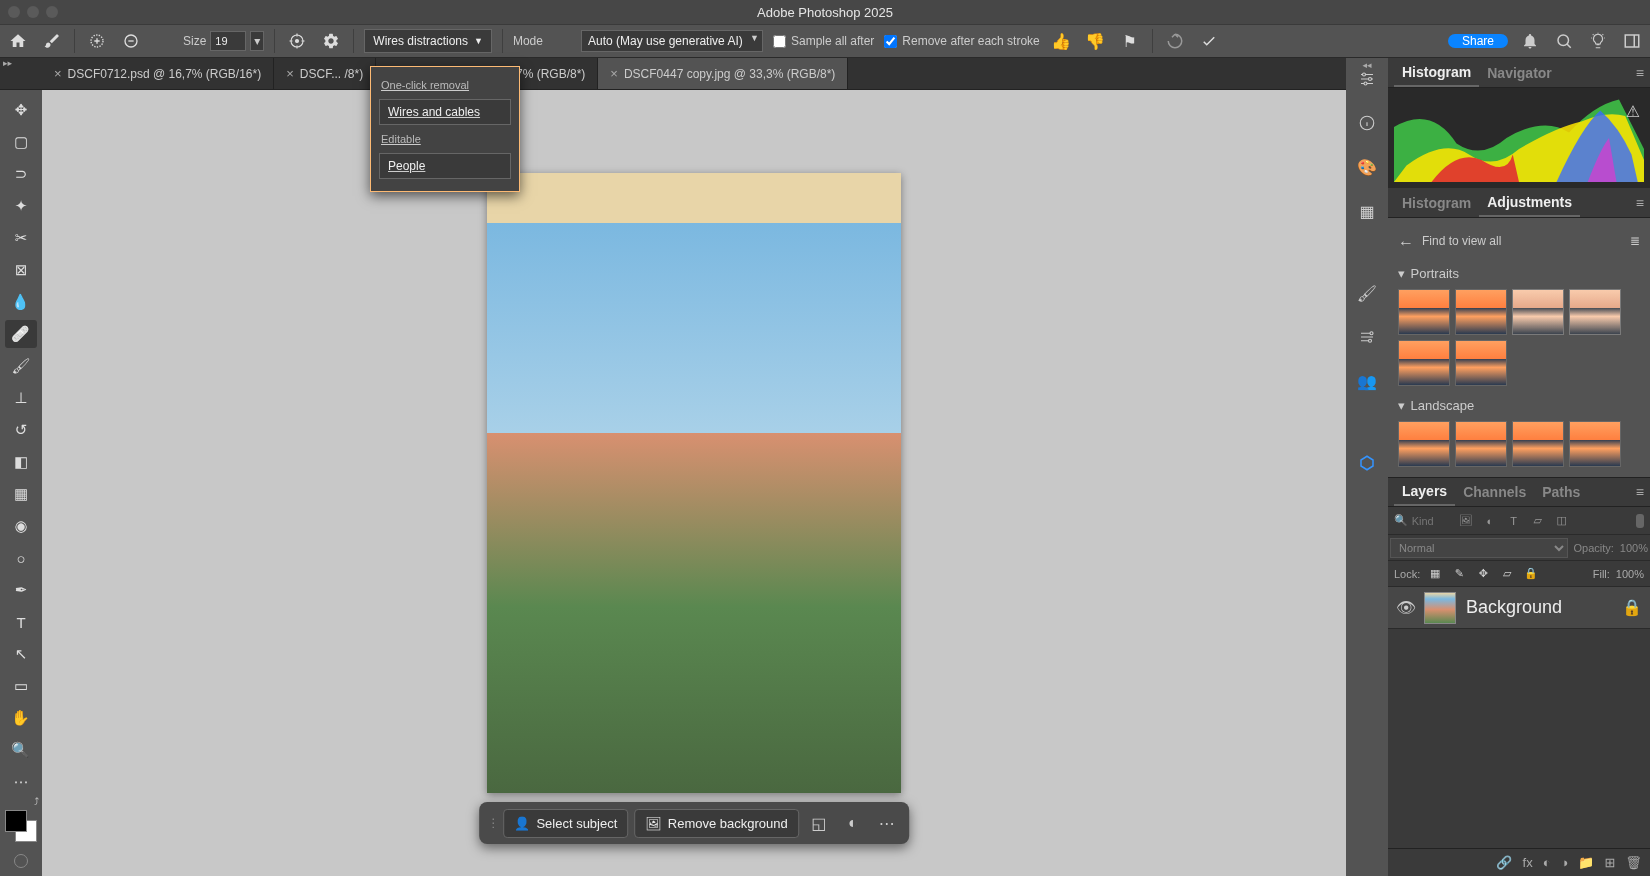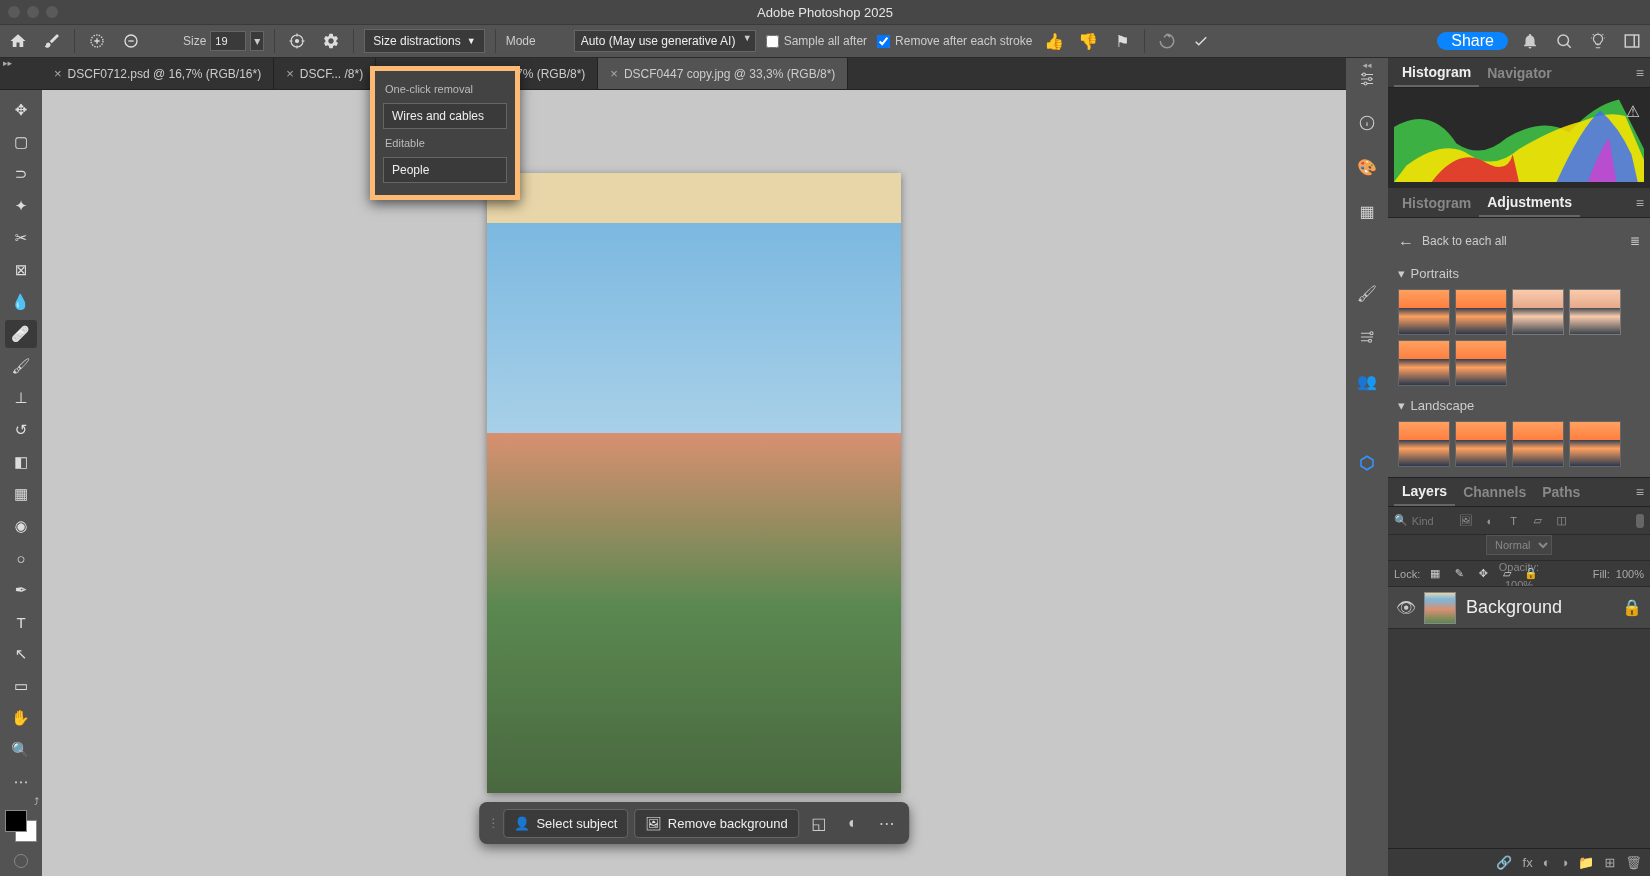--- a/index.html
+++ b/index.html
@@ -15,21 +15,21 @@
 .optbar .sep { width: 1px; height: 24px; background: #3f3f3f; }
 .optbar .sizebox { display: flex; align-items: center; gap: 4px; font-size: 12px; margin-left: 30px; }
 .optbar .sizein { width: 36px; height: 20px; background: #3a3a3a; border: 1px solid #666; color: #eee; font-size: 11px; padding: 0 4px; }
 .optbar .dd { width: 14px; height: 20px; border: 1px solid #666; background: #3a3a3a; display: flex; align-items: center; justify-content: center; }
 .optbar .findbtn { height: 24px; background: #3a3a3a; border: 1px solid #666; color: #eee; font-size: 12px; padding: 0 8px; display: flex; align-items: center; position: relative; }
 .optbar .findbtn .arrow { margin-left: 6px; font-size: 9px; }
 .optbar .modesel { height: 22px; background: #3a3a3a; border: 1px solid #666; color: #eee; font-size: 12px; padding: 0 18px 0 6px; appearance: none; position: relative; margin-left: 28px; }
 .optbar .chk { display: flex; align-items: center; gap: 5px; font-size: 12px; }
 .optbar .chk input { width: 13px; height: 13px; }
 .optbar .spacer { flex: 1; }
-.share { background: #0a84ff; color: #fff; border: none; padding: 0 14px; border-radius: 15px; font-size: 16px; }
+.share { background: #0a84ff; color: #fff; border: none; padding: 0 14px; border-radius: 15px; font-size: 12px; }
 .expand { position: absolute; left: 3px; top: 58px; font-size: 9px; color: #aaa; }
 
 .tabbar { height: 32px; background: #323232; display: flex; align-items: stretch; padding-left: 42px; border-bottom: 1px solid #222; }
 .tab { display: flex; align-items: center; gap: 6px; padding: 0 12px; font-size: 12px; color: #ccc; border-right: 1px solid #222; }
 .tab.active { background: #535353; }
 .tab .x { font-size: 13px; color: #aaa; }
 
 .workspace { position: absolute; top: 90px; left: 42px; right: 304px; bottom: 0; background: #c8c8c8; }
 .canvas { position: absolute; left: 50%; top: 50%; transform: translate(-50%, -50%); width: 414px; height: 620px; background: linear-gradient(to bottom, #e8d5a8 0%, #e8d5a8 8%, #7bb8e0 8%, #a8d0e8 42%, #d89070 42%, #5a8850 70%, #4a6840 100%); box-shadow: 0 2px 8px rgba(0,0,0,0.4); }
 
@@ -38,21 +38,21 @@
 .cbtn { background: #3a3a3a; border: 1px solid #666; color: #eee; font-size: 13px; padding: 6px 10px; border-radius: 4px; display: flex; align-items: center; gap: 6px; }
 .cico { width: 28px; height: 28px; display: flex; align-items: center; justify-content: center; color: #ccc; }
 
 .toolbar { position: absolute; left: 0; top: 90px; width: 42px; bottom: 0; background: #535353; display: flex; flex-direction: column; align-items: center; padding-top: 6px; gap: 4px; }
 .tool { width: 32px; height: 28px; display: flex; align-items: center; justify-content: center; color: #ddd; border-radius: 3px; font-size: 15px; }
 .tool.active { background: #3a3a3a; }
 .colorsw { margin-top: auto; margin-bottom: 8px; position: relative; width: 32px; height: 32px; }
 .colorsw .fg { position: absolute; width: 22px; height: 22px; background: #000; border: 1px solid #888; left: 0; top: 0; z-index: 2; }
 .colorsw .bg { position: absolute; width: 22px; height: 22px; background: #fff; border: 1px solid #888; right: 0; bottom: 0; }
 
-.dropdown { position: absolute; left: 370px; top: 66px; width: 150px; background: #434343; border: 5px solid #fdba74; box-shadow: 0 4px 12px rgba(0,0,0,0.6); padding: 8px; z-index: 100; }
+.dropdown { position: absolute; left: 370px; top: 66px; width: 150px; background: #434343; border: 1px solid #fdba74; box-shadow: 0 4px 12px rgba(0,0,0,0.6); padding: 8px; z-index: 100; text-decoration: underline; }
 .dropdown .sect { font-size: 11px; color: #bbb; padding: 4px 2px; }
 .dropdown .opt { background: #3a3a3a; border: 1px solid #666; color: #eee; font-size: 12px; padding: 5px 8px; margin: 4px 0; cursor: pointer; }
 
 .rightstrip { position: absolute; right: 262px; top: 58px; width: 42px; bottom: 0; background: #535353; display: flex; flex-direction: column; align-items: center; padding-top: 8px; gap: 18px; }
 .rightstrip .ic { width: 26px; height: 26px; display: flex; align-items: center; justify-content: center; color: #ccc; }
 .rightstrip .collapse { position: absolute; top: 2px; left: 50%; transform: translateX(-50%); font-size: 9px; color: #aaa; }
 
 .panels { position: absolute; right: 0; top: 58px; width: 262px; bottom: 0; background: #535353; display: flex; flex-direction: column; }
 .ptabs { height: 30px; display: flex; align-items: center; padding: 0 6px; background: #3a3a3a; border-bottom: 1px solid #222; }
 .ptab { font-size: 14px; font-weight: 600; padding: 0 8px; color: #888; height: 100%; display: flex; align-items: center; }
@@ -70,21 +70,21 @@
 .sect2 { display: flex; align-items: center; gap: 6px; font-size: 13px; padding: 10px 2px 6px; }
 .thumbs { display: flex; flex-wrap: wrap; gap: 5px; padding: 2px; }
 .thumb { width: 52px; height: 46px; background: linear-gradient(to bottom, #ffa060 0%, #ff8040 40%, #2a3a50 40%, #ffa060 60%, #2a3a50 100%); border: 1px solid #666; }
 .thumb.gray { filter: grayscale(0.6) brightness(1.2); }
 
 .layerhead { height: 30px; display: flex; align-items: center; padding: 0 6px; background: #3a3a3a; border-top: 1px solid #222; border-bottom: 1px solid #222; }
 .layerbody { flex: 1; background: #3a3a3a; display: flex; flex-direction: column; }
 .filterrow { height: 28px; display: flex; align-items: center; gap: 4px; padding: 0 6px; font-size: 11px; color: #aaa; border-bottom: 1px solid #2a2a2a; }
 .filterrow input { background: transparent; border: none; color: #aaa; font-size: 11px; width: 40px; }
 .filterrow .fi { width: 20px; text-align: center; color: #999; }
-.blendrow { height: 26px; display: flex; align-items: center; gap: 6px; padding: 0 2px; font-size: 11px; color: #888; border-bottom: 1px solid #2a2a2a; flex-direction: column; }
+.blendrow { height: 26px; display: flex; align-items: center; gap: 6px; padding: 0 2px; font-size: 11px; color: #888; border-bottom: 1px solid #2a2a2a; }
 .blendrow .sel { flex: 1; background: #444; border: 1px solid #555; color: #888; font-size: 11px; padding: 2px 4px; }
 .lockrow { height: 26px; display: flex; align-items: center; gap: 6px; padding: 0 6px; font-size: 11px; color: #aaa; border-bottom: 1px solid #2a2a2a; }
 .lockrow .li { width: 18px; text-align: center; color: #ccc; }
 .layerlist { flex: 1; background: #3a3a3a; }
 .layer { height: 42px; display: flex; align-items: center; gap: 10px; padding: 0 8px; background: #474747; border-bottom: 1px solid #2a2a2a; }
 .layer .eye { width: 18px; color: #ccc; }
 .layer .lthumb { width: 32px; height: 32px; background: linear-gradient(to bottom, #e8d5a8 0%, #7bb8e0 20%, #d89070 55%, #5a8850 100%); border: 1px solid #888; }
 .layer .lname { font-size: 18px; color: #eee; flex: 1; }
 .layer .lock { color: #ccc; }
 .layerfoot { height: 28px; display: flex; align-items: center; justify-content: flex-end; gap: 10px; padding: 0 8px; background: #3a3a3a; border-top: 1px solid #222; color: #aaa; font-size: 13px; }
@@ -138,21 +138,21 @@
         <path d="M12 2v4M12 18v4M2 12h4M18 12h4"></path>
       </svg>
     </div>
   <div class="ico">
       <svg width="18" height="18" viewBox="0 0 24 24" fill="#ddd">
         <path d="M19.14 12.94c.04-.3.06-.61.06-.94 0-.32-.02-.64-.07-.94l2.03-1.58a.5.5 0 00.12-.61l-1.92-3.32a.5.5 0 00-.58-.22l-2.39.96c-.5-.38-1.03-.7-1.62-.94l-.36-2.54a.5.5 0 00-.49-.42h-3.84a.5.5 0 00-.49.42l-.36 2.54c-.59.24-1.13.57-1.62.94l-2.39-.96a.5.5 0 00-.58.22L2.72 8.87a.5.5 0 00.12.61l2.03 1.58c-.5.3-.7.63-.7.94s.2.64.7.94l-2.03 1.58a.5.5 0 00-.12.61l1.92 3.32c.12.22.37.29.58.22l2.39-.96c.5.38 1.03.7 1.62.94l.36 2.54a.5.5 0 00.49.42h3.84a.5.5 0 00.49-.42l.36-2.54c.59-.24 1.13-.56 1.62-.94l2.39.96c.22.08.47 0 .58-.22l1.92-3.32a.5.5 0 00-.12-.61l-2.01-1.58zM12 15.6c-1.98 0-3.6-1.62-3.6-3.6s1.62-3.6 3.6-3.6 3.6 1.62 3.6 3.6-1.62 3.6-3.6 3.6z"></path>
       </svg>
     </div>
   <div class="sep"></div>
   <div class="findbtn">
-      <span>Size distractions</span>
+      <span>Wires distractions</span>
       <span class="arrow">▼</span>
     </div>
   <div class="sep"></div>
   <span style="font-size:12px">Mode</span>
   <div style="position:relative">
     <select class="modesel"><option>Auto (May use generative AI)</option></select>
     <span style="position:absolute;right:4px;top:3px;font-size:9px;pointer-events:none">▼</span>
   </div>
   <label class="chk">
       <input type="checkbox" style="">
@@ -335,21 +335,21 @@
     </svg>
   </div>
   <div class="ptabs">
     <div class="ptab">Histogram</div>
     <div class="ptab active">Adjustments</div>
     <div class="menu">≡</div>
   </div>
   <div class="adjbody">
     <div class="backrow">
       <span class="arrow">←</span>
-      <span>Back to each all</span>
+      <span>Find to view all</span>
       <span class="listbtn">≣</span>
     </div>
     <div class="sect2">
         <span>▾</span>
         <span>Portraits</span>
       </div>
     <div class="thumbs">
       <div class="thumb"></div>
       <div class="thumb"></div>
       <div class="thumb gray"></div>

